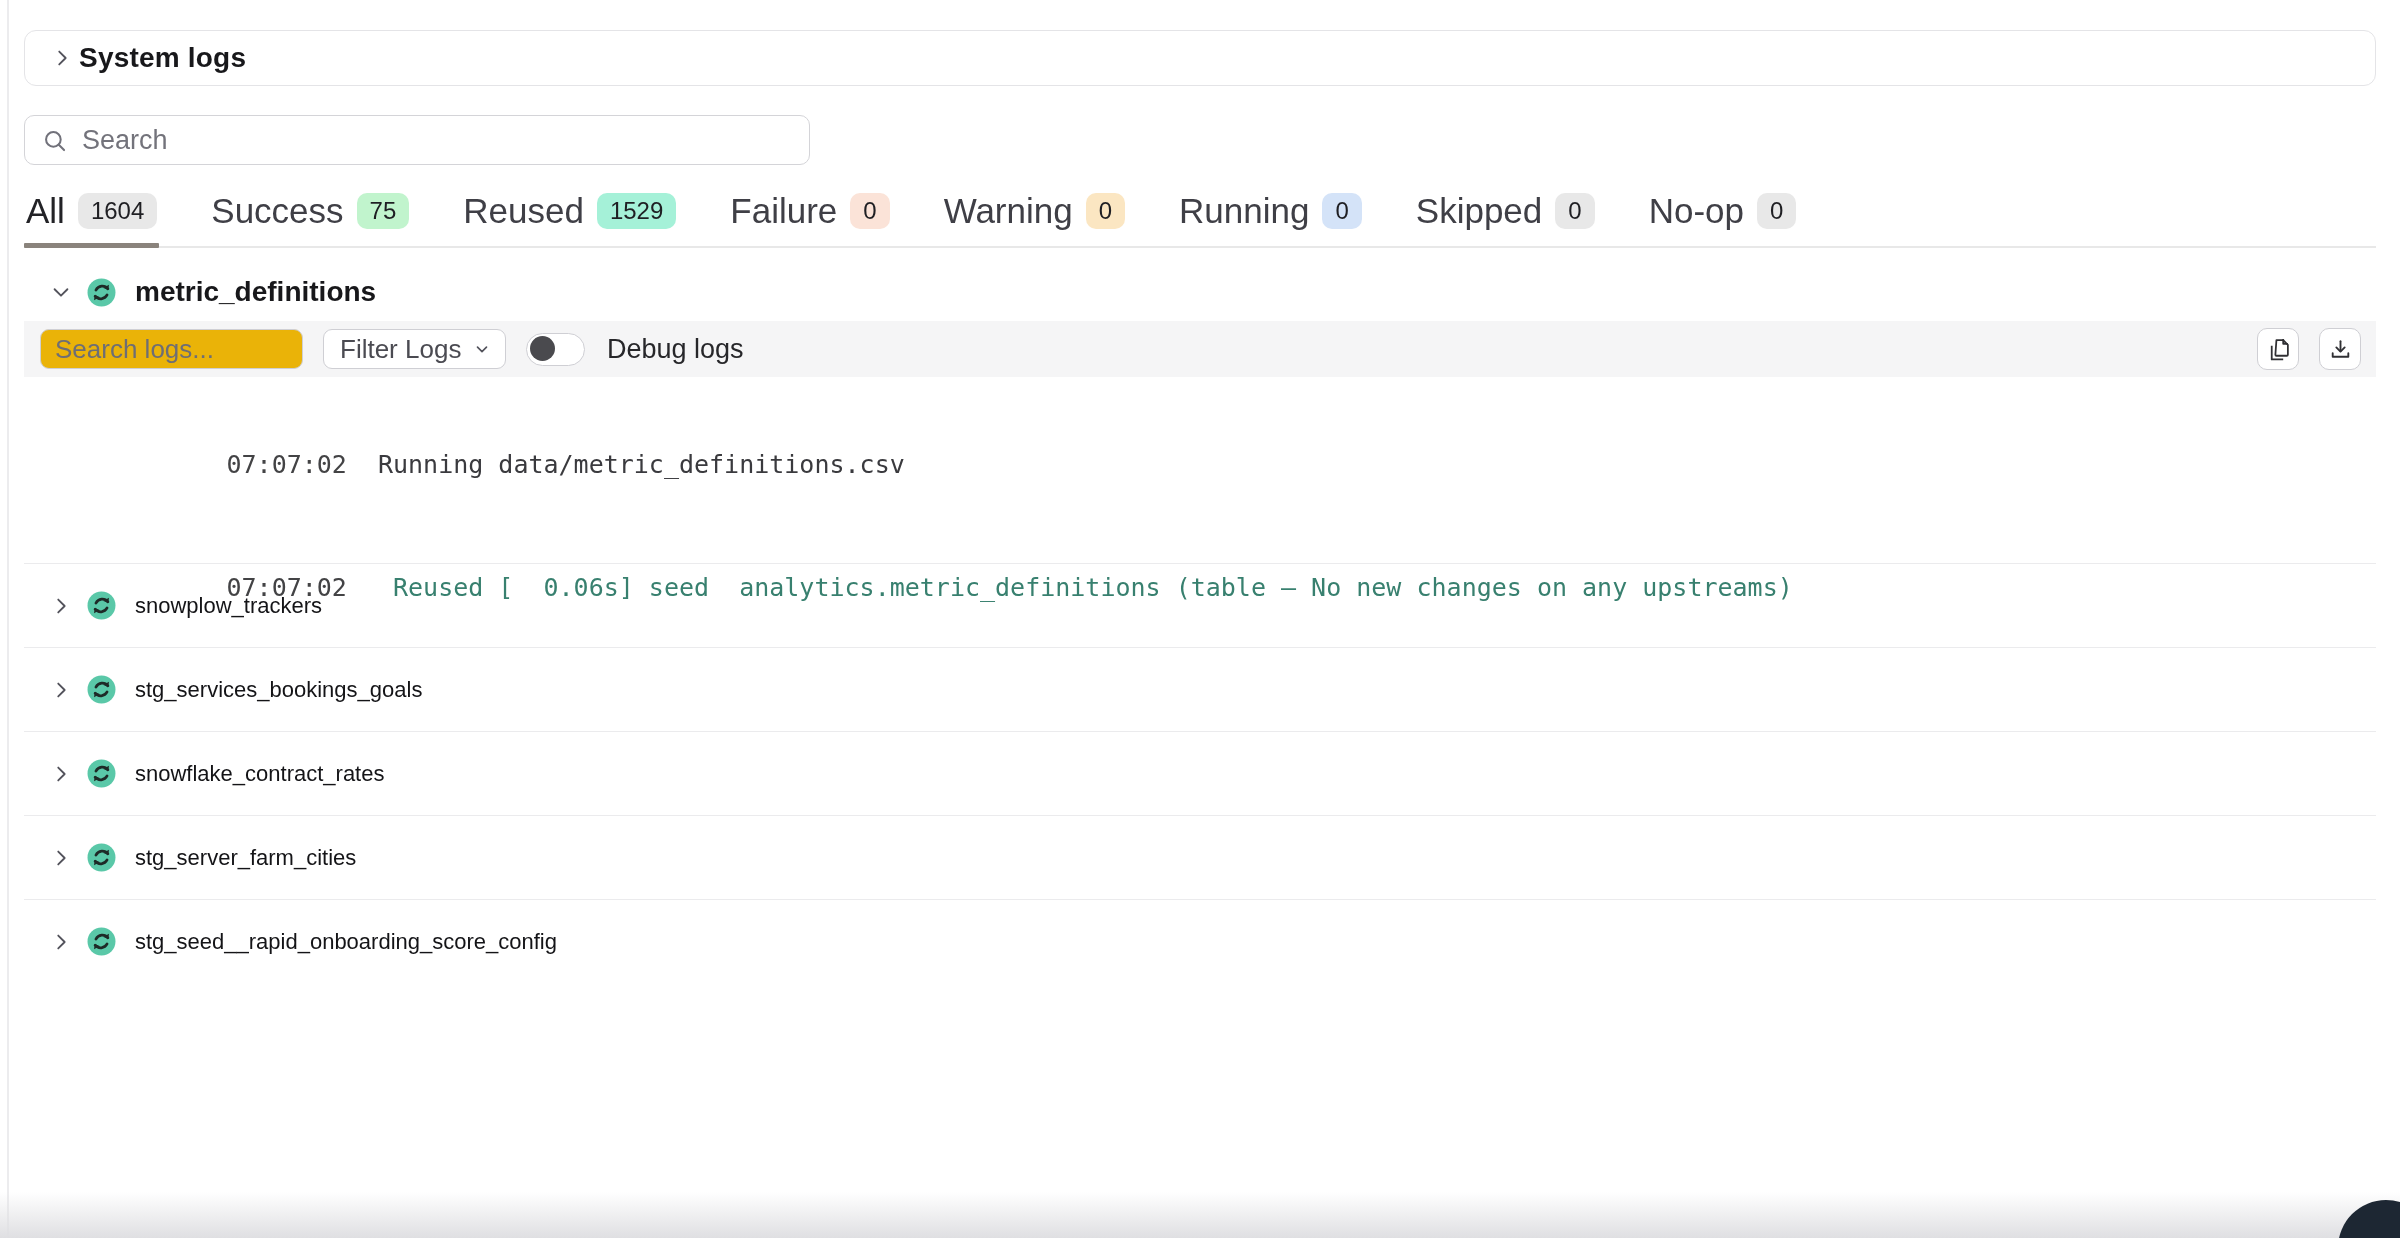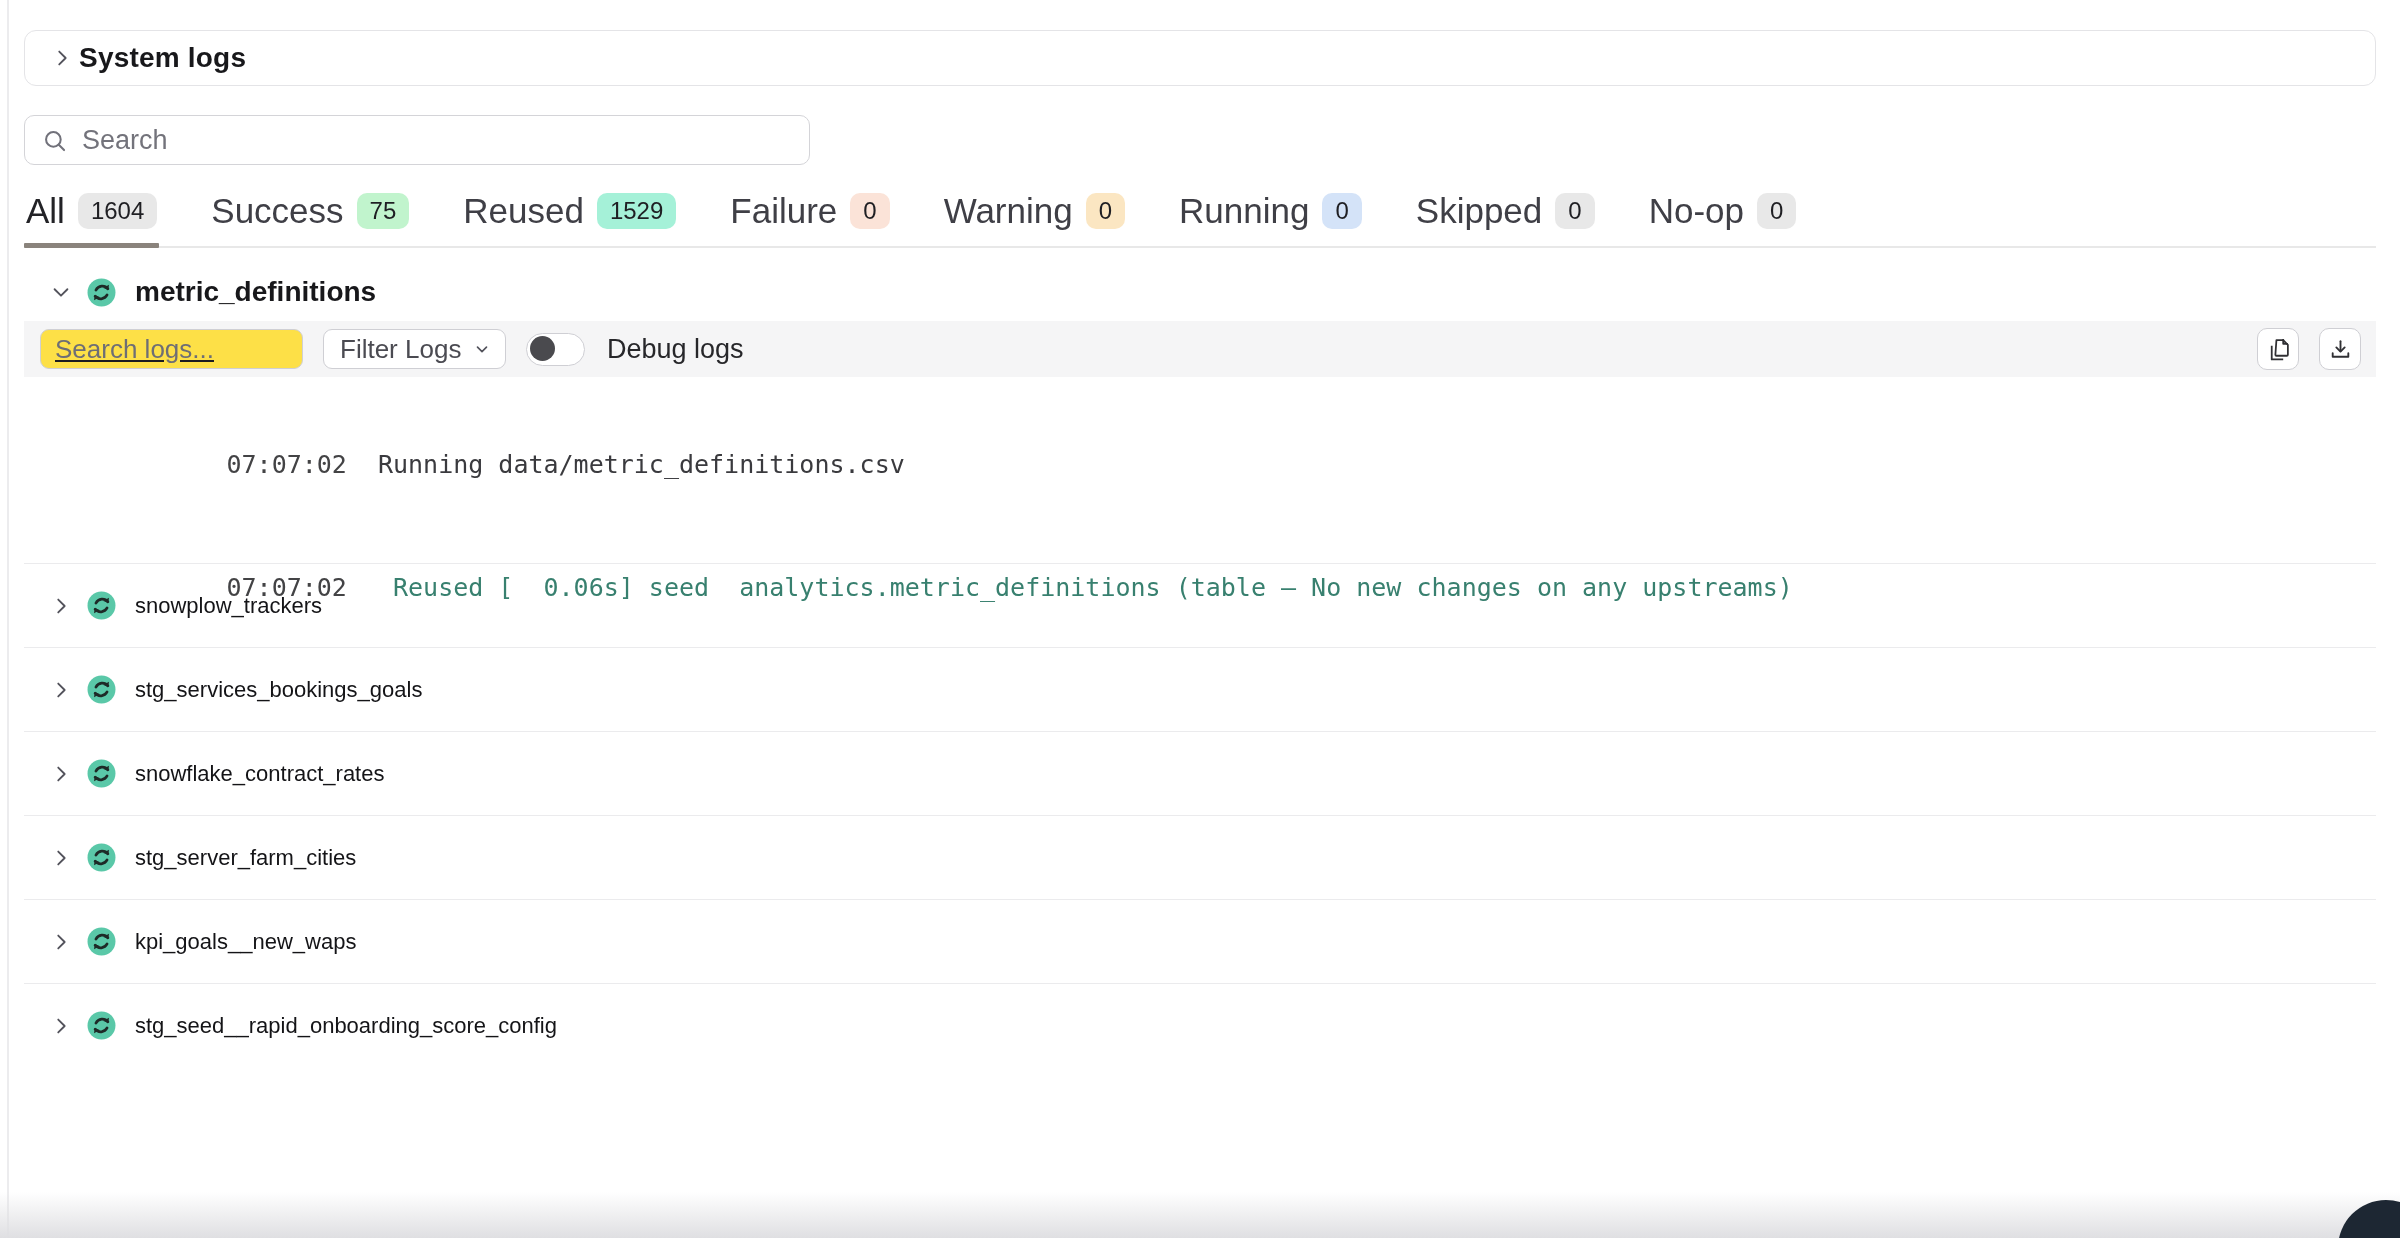--- a/index.html
+++ b/index.html
@@ -28,21 +28,21 @@
   .tab-badge { font-size:24px; color:#1f1f23; background:#e8e8e8; border-radius:10px; padding:5px 13px; line-height:1.1; }
   .tab.is-active::after { content:""; position:absolute; left:0; right:0; bottom:-2px; height:5px; background:#8a837c; border-radius:1px; }
 
   
   .section-header { margin-top:15px; height:58px; display:flex; align-items:center; padding-left:26px; gap:15px; cursor:pointer; }
   .section-title { font-size:28px; font-weight:600; color:#18181b; margin-left:4px; }
   .status-icon { width:29px; height:29px; flex:0 0 auto; }
 
   
   .log-controls { height:56px; background:#f5f5f6; display:flex; align-items:center; padding:0 15px 0 16px; gap:20px; }
-  .log-search { width:263px; height:40px; background:#fde047; border:1.5px solid #cfcfd4; border-radius:9px; display:flex; align-items:center; padding:0 14px;text-decoration:underline; }
+  .log-search { width:263px; height:40px; background:#eab308; border:1.5px solid #cfcfd4; border-radius:9px; display:flex; align-items:center; padding:0 14px; }
   .log-search input { border:none; outline:none; width:100%; font-size:26px; font-family:"Liberation Sans",sans-serif; color:#27272a; background:transparent; }
   .log-search input::placeholder { color:#6e6e75; }
   .filter-dropdown { width:183px; height:40px; background:#fff; border:1.5px solid #cfcfd4; border-radius:9px;
     display:flex; align-items:center; justify-content:space-between; padding:0 14px 0 16px; cursor:pointer; }
   .filter-label { font-size:26px; color:#4b4b52; }
   .toggle { width:59px; height:33px; border:1.5px solid #cfcfd4; border-radius:17px; background:#fff; position:relative; cursor:pointer; flex:0 0 auto; }
   .toggle-knob { position:absolute; left:3px; top:2.5px; width:25px; height:25px; border-radius:50%; background:#4a4a4e; }
   .debug-label { font-size:27px; font-weight:500; color:#27272a; margin-left:2px; }
   .controls-spacer { flex:1; }
   .icon-btn { width:42px; height:42px; background:#fff; border:1.5px solid #cfcfd4; border-radius:10px;
@@ -251,35 +251,20 @@
           </svg>
           <svg class="status-icon" viewBox="0 0 28 28">
             <circle cx="14" cy="14" r="13.5" fill="#5ac8a8"></circle>
             <g fill="none" stroke="#1e2a27" stroke-width="2.6" stroke-linecap="round">
               <path d="M20.2 10.4 A7 7 0 0 0 8.6 11.6"></path>
               <path d="M7.8 17.6 A7 7 0 0 0 19.4 16.4"></path>
             </g>
             <path d="M21.2 6.4 L20.6 11.6 L15.8 9.6 Z" fill="#1e2a27"></path>
             <path d="M6.8 21.6 L7.4 16.4 L12.2 18.4 Z" fill="#1e2a27"></path>
           </svg>
-          <span class="run-row-label">kpi_goals__new_waps</span>
-        </div>
-        <div class="run-row">
-          <svg class="chev" width="22" height="22" viewBox="0 0 24 24">
-            <path d="M9 5l7 7-7 7" stroke="#52525b" stroke-width="2" fill="none" stroke-linecap="round" stroke-linejoin="round"></path>
-          </svg>
-          <svg class="status-icon" viewBox="0 0 28 28">
-            <circle cx="14" cy="14" r="13.5" fill="#5ac8a8"></circle>
-            <g fill="none" stroke="#1e2a27" stroke-width="2.6" stroke-linecap="round">
-              <path d="M20.2 10.4 A7 7 0 0 0 8.6 11.6"></path>
-              <path d="M7.8 17.6 A7 7 0 0 0 19.4 16.4"></path>
-            </g>
-            <path d="M21.2 6.4 L20.6 11.6 L15.8 9.6 Z" fill="#1e2a27"></path>
-            <path d="M6.8 21.6 L7.4 16.4 L12.2 18.4 Z" fill="#1e2a27"></path>
-          </svg>
           <span class="run-row-label">stg_seed__rapid_onboarding_score_config</span>
         </div>
       </div>
 
   </div>
 
   <div class="bottom-fade"></div>
   <div class="corner-peek"></div>
 </div>
 

